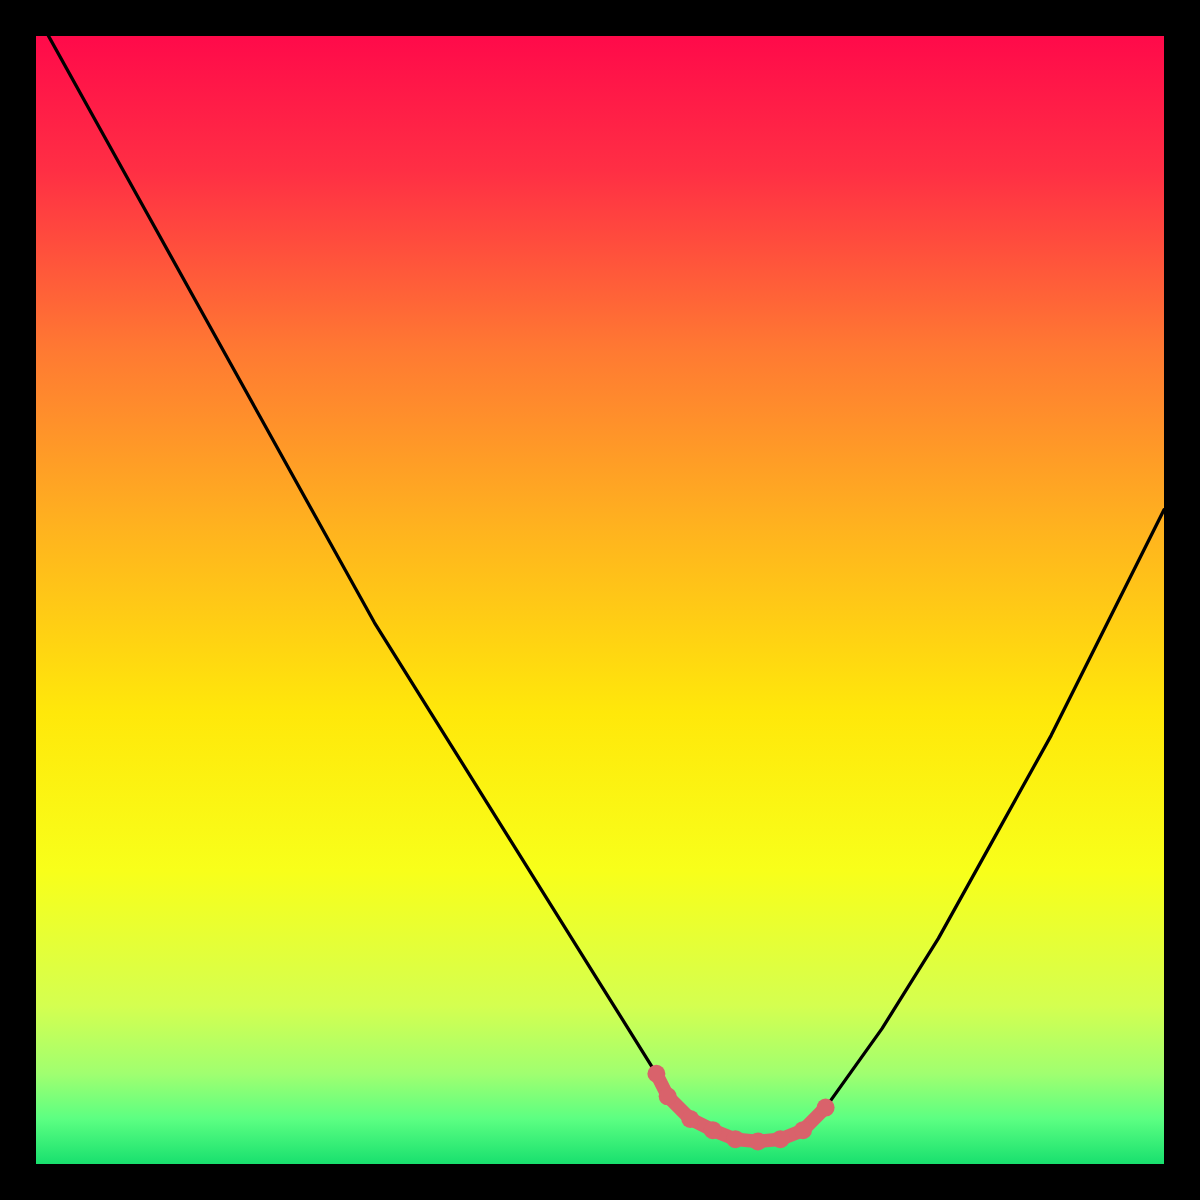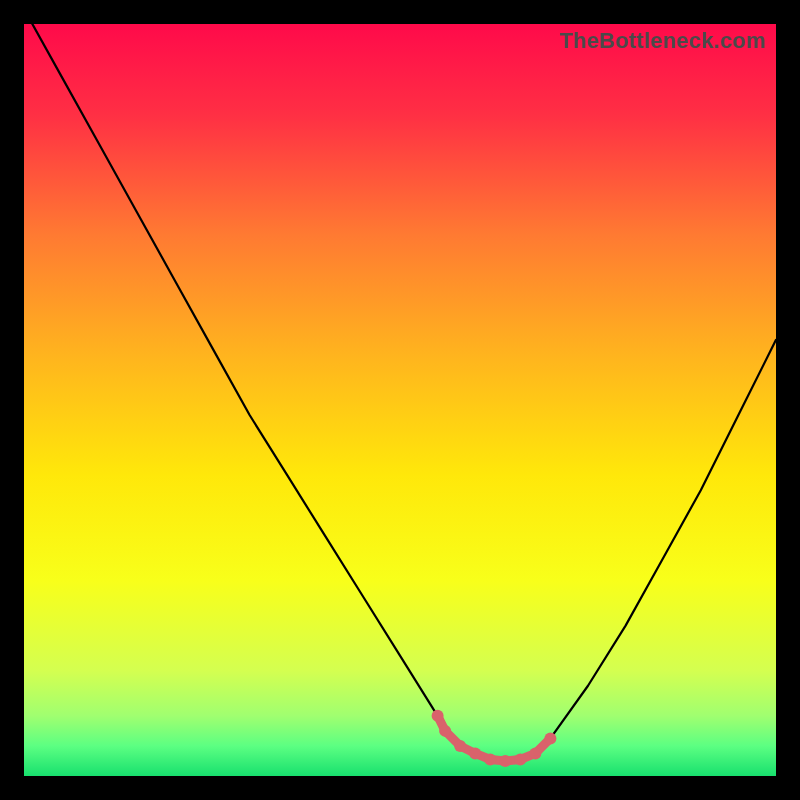--- a/index.html
+++ b/index.html
@@ -77,15 +77,14 @@
         <circle cx="413.6" cy="691.84" r="6" fill="#d9626b"></circle>
         <circle cx="421.12000000000006" cy="706.88" r="6" fill="#d9626b"></circle>
         <circle cx="436.15999999999997" cy="721.92" r="6" fill="#d9626b"></circle>
         <circle cx="451.2" cy="729.44" r="6" fill="#d9626b"></circle>
         <circle cx="466.24" cy="735.456" r="6" fill="#d9626b"></circle>
         <circle cx="481.28000000000003" cy="736.96" r="6" fill="#d9626b"></circle>
         <circle cx="496.32000000000005" cy="735.456" r="6" fill="#d9626b"></circle>
         <circle cx="511.36" cy="729.44" r="6" fill="#d9626b"></circle>
         <circle cx="526.4" cy="714.4" r="6" fill="#d9626b"></circle>
       </svg>
-    <div class="watermark">TheBottleneck.com</div>
   </div>
 </div>
 
 </body></html>

